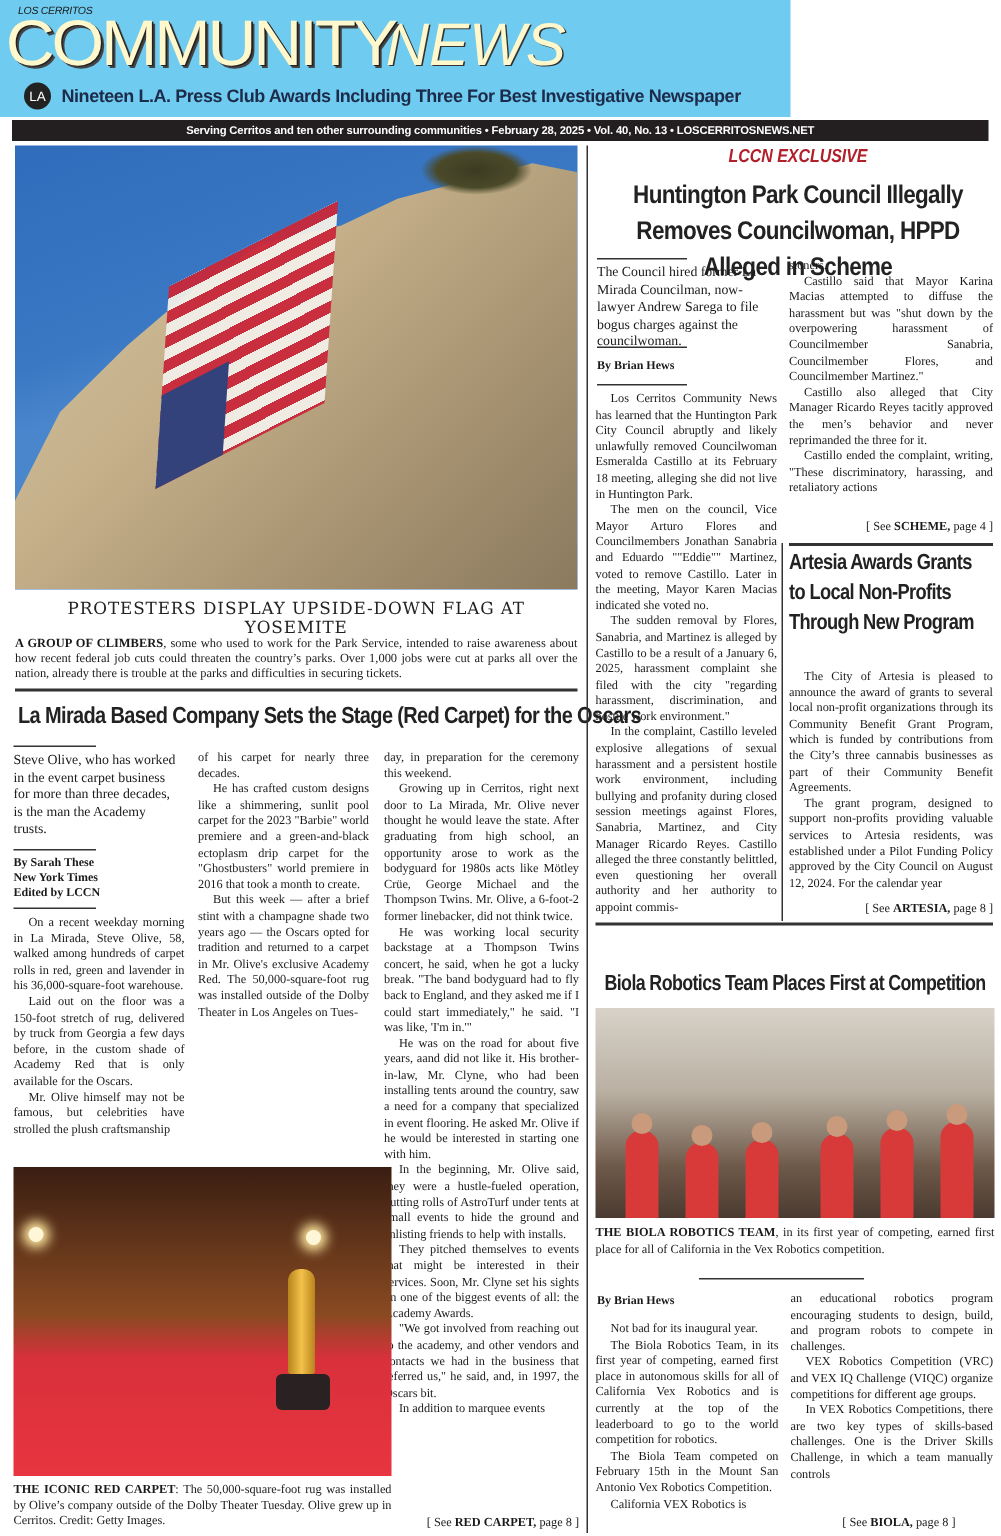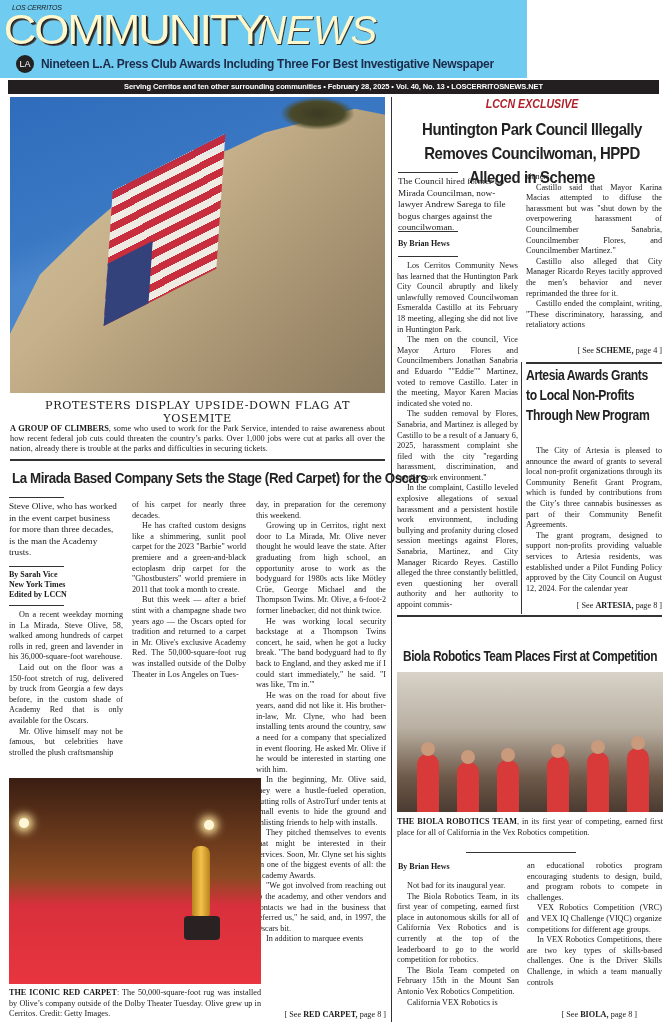--- a/index.html
+++ b/index.html
@@ -77,33 +77,33 @@
 </div>
 <div class="cap-head">PROTESTERS DISPLAY UPSIDE-DOWN FLAG AT YOSEMITE</div>
 <div class="cap-text"><b>A GROUP OF CLIMBERS</b><span>, some who used to work for the Park Service, intended to raise awareness about how recent federal job cuts could threaten the country’s parks. Over 1,000 jobs were cut at parks all over the nation, already there is trouble at the parks and difficulties in securing tickets.</span></div>
 <div class="hline" style="left:10px; top:459px; width:375px; height:2px;"></div>
 
 <div class="hl hl-oscars">La Mirada Based Company Sets the Stage (Red Carpet) for the Oscars</div>
 <div class="hline" style="left:9px; top:497px; width:55px;"></div>
 <div class="deck" style="left:9px; top:501px; width:110px;">Steve Olive, who has worked in the event carpet business for more than three decades, is the man the Academy trusts.</div>
 <div class="hline" style="left:9px; top:566px; width:55px;"></div>
 <div class="byline" style="left:9px; top:570px; width:110px;">
-  <div>By Sarah Vice</div>
+  <div>By Sarah These</div>
   <div>New York Times</div>
   <div>Edited by LCCN</div>
 </div>
 <div class="hline" style="left:9px; top:605px; width:55px;"></div>
 <div class="txt" style="left:9px; top:610px; width:114px;">
   <p>On a recent weekday morning in La Mirada, Steve Olive, 58, walked among hundreds of carpet rolls in red, green and lavender in his 36,000-square-foot warehouse.</p>
   <p>Laid out on the floor was a 150-foot stretch of rug, delivered by truck from Georgia a few days before, in the custom shade of Academy Red that is only available for the Oscars.</p>
   <p>Mr. Olive himself may not be famous, but celebrities have strolled the plush craftsmanship</p>
 </div>
 <div class="txt" style="left:132px; top:500px; width:114px;">
   <p class="noind">of his carpet for nearly three decades.</p>
-  <p>He has crafted custom designs like a shimmering, sunlit pool carpet for the 2023 "Barbie" world premiere and a green-and-black ectoplasm drip carpet for the "Ghostbusters" world premiere in 2011 that took a month to create.</p>
+  <p>He has crafted custom designs like a shimmering, sunlit pool carpet for the 2023 "Barbie" world premiere and a green-and-black ectoplasm drip carpet for the "Ghostbusters" world premiere in 2016 that took a month to create.</p>
   <p>But this week — after a brief stint with a champagne shade two years ago — the Oscars opted for tradition and returned to a carpet in Mr. Olive's exclusive Academy Red. The 50,000-square-foot rug was installed outside of the Dolby Theater in Los Angeles on Tues-</p>
 </div>
 <div class="txt" style="left:256px; top:500px; width:130px;">
   <p class="noind">day, in preparation for the ceremony this weekend.</p>
   <p>Growing up in Cerritos, right next door to La Mirada, Mr. Olive never thought he would leave the state. After graduating from high school, an opportunity arose to work as the bodyguard for 1980s acts like Mötley Crüe, George Michael and the Thompson Twins. Mr. Olive, a 6-foot-2 former linebacker, did not think twice.</p>
   <p>He was working local security backstage at a Thompson Twins concert, he said, when he got a lucky break. "The band bodyguard had to fly back to England, and they asked me if I could start immediately," he said. "I was like, 'I'm in.'"</p>
   <p>He was on the road for about five years, aand did not like it. His brother-in-law, Mr. Clyne, who had been installing tents around the country, saw a need for a company that specialized in event flooring. He asked Mr. Olive if he would be interested in starting one with him.</p>
   <p>In the beginning, Mr. Olive said, they were a hustle-fueled operation, putting rolls of AstroTurf under tents at small events to hide the ground and enlisting friends to help with installs.</p>
   <p>They pitched themselves to events that might be interested in their services. Soon, Mr. Clyne set his sights on one of the biggest events of all: the Academy Awards.</p>
   <p>"We got involved from reaching out to the academy, and other vendors and contacts we had in the business that referred us," he said, and, in 1997, the Oscars bit.</p>

